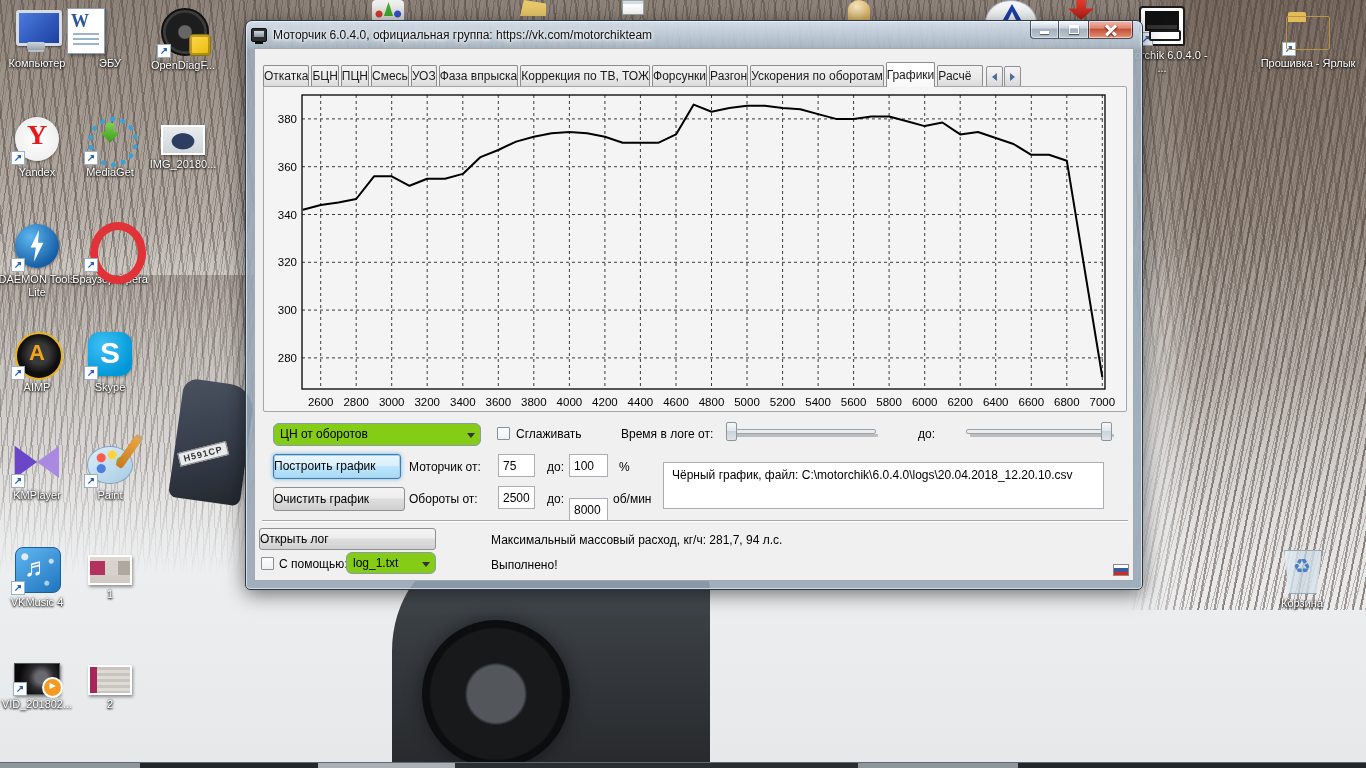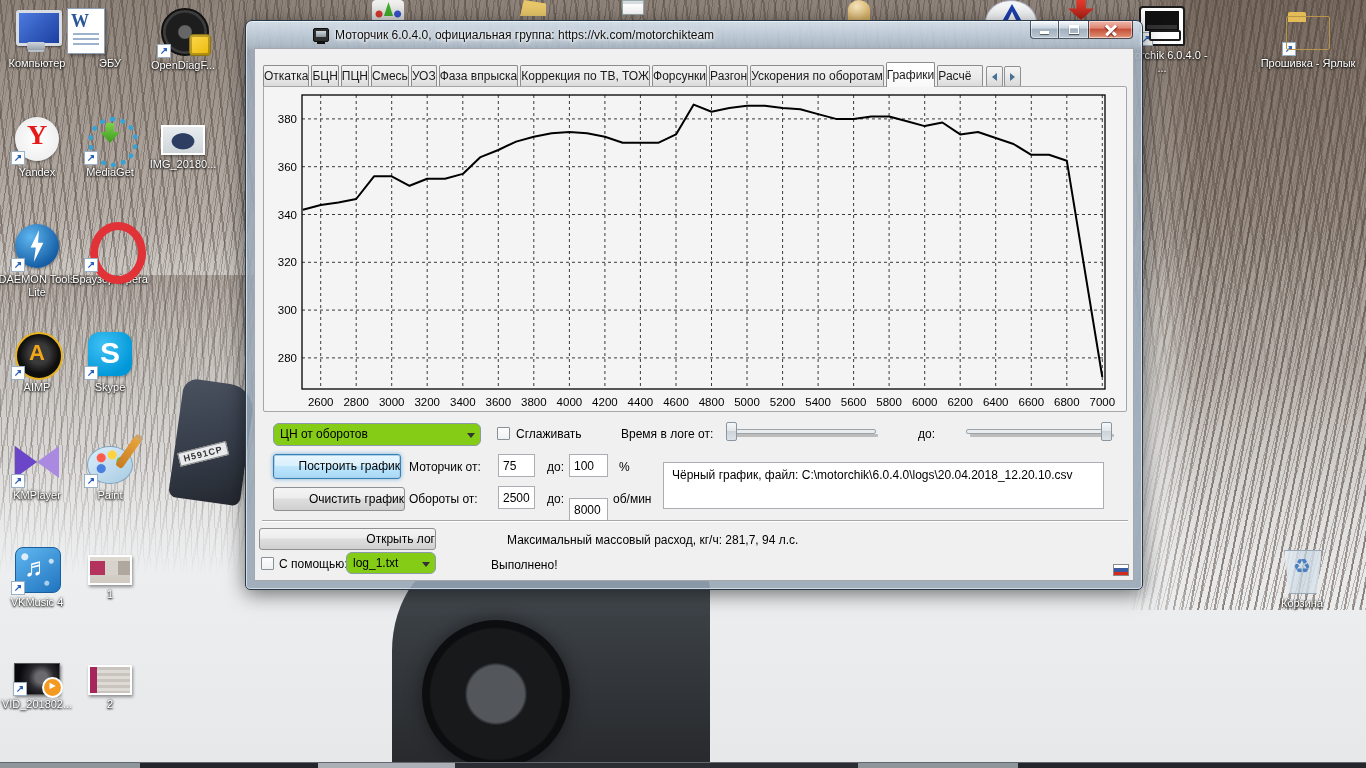--- a/index.html
+++ b/index.html
@@ -134,21 +134,21 @@
   .pk-lada { width:52px; height:22px; border-radius:26px 26px 0 0/22px 22px 0 0; background:#f4f6f8; border:1px solid #aab; border-bottom:none; }
   .pk-lada::before { content:""; position:absolute; left:11px; top:3px; width:30px; height:19px; background:#1d3fae;
      clip-path:polygon(50% 0,14% 100%,32% 100%,50% 40%,68% 100%,86% 100%); }
   .pk-red-arrow { width:26px; height:20px; background:linear-gradient(#e33b2e,#b01f14); clip-path:polygon(32% 0,68% 0,68% 42%,100% 42%,50% 100%,0 42%,32% 42%); }
 
   
   .win { position:absolute; left:245px; top:20px; width:898px; height:570px; z-index:10;
     border-radius:7px 7px 5px 5px; border:1px solid #26384a;
     background:linear-gradient(180deg, rgba(214,226,238,.95), rgba(178,194,209,.88) 24px, rgba(158,174,190,.85) 30px, rgba(148,164,180,.85));
     box-shadow:0 4px 20px rgba(0,0,0,.55), inset 0 0 0 1px rgba(255,255,255,.55); }
-  .titlebar { position:absolute; left:0; top:0; right:0; height:27px; display:flex; align-items:center; padding-left:19px;margin-left:48px; }
+  .titlebar { position:absolute; left:0; top:0; right:0; height:27px; display:flex; align-items:center; padding-left:5px; }
   .app-icon { width:16px; height:14px; background:#2e2e2e; border:1px solid #101010; border-radius:2px; position:relative; flex:0 0 auto; }
   .app-icon::before { content:""; position:absolute; left:2px; top:2px; width:10px; height:6px; background:linear-gradient(#cfd8df,#8a949c); }
   .app-icon::after { content:""; position:absolute; left:3px; bottom:-3px; width:8px; height:2px; background:#101010; }
   .title-text { margin-left:6px; font-size:12px; color:#0c0c0c;
      text-shadow:0 0 4px rgba(255,255,255,.95), 0 0 9px rgba(255,255,255,.85), 0 1px 3px rgba(255,255,255,.9); white-space:nowrap; }
   .capbtns { position:absolute; right:9px; top:0; display:flex; }
   .capbtn { width:29px; height:18px; border:1px solid rgba(24,38,54,.75); border-top:none; display:flex; align-items:center; justify-content:center;
      background:linear-gradient(180deg, rgba(255,255,255,.85), rgba(205,216,226,.5) 40%, rgba(130,146,162,.5) 50%, rgba(190,202,213,.6));
      box-shadow:inset 0 0 0 1px rgba(255,255,255,.45); }
   .capbtn.min { border-radius:0 0 0 4px; }
@@ -182,21 +182,21 @@
   .grid { stroke:#3a3a3a; stroke-width:1; stroke-dasharray:3 3; }
   .xt,.yt { font-family:"Liberation Sans",sans-serif; font-size:11.5px; fill:#000; }
   .xt { text-anchor:middle; } .yt { text-anchor:end; }
 
   
   .lbl { position:absolute; font-size:12px; color:#000; white-space:nowrap; }
   .combo { position:absolute; background:#84cc16; border:1px solid #8a9aa8; border-radius:6px; font-size:12px; }
   .combo .ctext { position:absolute; left:6px; top:3px; white-space:nowrap; }
   .combo .carrow { position:absolute; right:5px; top:9px; width:0; height:0; border-left:4px solid transparent; border-right:4px solid transparent; border-top:5px solid #333; }
   .cb { position:absolute; width:13px; height:13px; background:linear-gradient(180deg,#fdfdfd,#eef1f3); border:1px solid #8a9097; border-radius:1px; }
-  .btn { position:absolute; border:1px solid #8e9094; border-radius:3px; font-size:12px; color:#000; text-align:right;
+  .btn { position:absolute; border:1px solid #8e9094; border-radius:3px; font-size:12px; color:#000; text-align:left;
      background:linear-gradient(180deg,#f4f4f4,#ededed 45%,#dedede 50%,#d0d0d0); }
   .btn.primary { border-color:#3c7fb1; box-shadow:0 0 0 1px #a9d0ea inset, 0 0 4px #74b2e2;
      background:linear-gradient(180deg,#eaf6fd,#d9f0fc 45%,#bee6fd 50%,#a7d9f5); }
   .tin { position:absolute; border:1px solid #abadb3; background:#fff; font-size:12px; padding:8px 4px; font-family:"Liberation Sans",sans-serif; }
   .slider { position:absolute; height:20px; }
   .slider .track { position:absolute; left:0; right:0; top:7px; height:5px; background:#e9ecee; border:1px solid #9da3a8; border-radius:2px;
      box-shadow:3px 4px 0 -1px rgba(145,145,145,.55); }
   .slider .thumb { position:absolute; top:0; width:11px; height:19px; border:1px solid #8a959e; border-radius:2px;
      background:linear-gradient(180deg,#f6f8fa,#e2e7eb 45%,#ccd4da 50%,#dde3e8); }
   .infobox { position:absolute; background:#fff; border:1px solid #abadb3; font-size:12px; padding:5px 8px; color:#000; }
@@ -466,21 +466,21 @@
     <input class="tin" style="left: 244px; top: 438px; width: 37px; height: 23px;" value="2500">
     <div class="lbl" style="left:293px;top:444px;">до:</div>
     <input class="tin" style="left: 315px; top: 438px; width: 39px; height: 23px; margin-top: 12px;" value="8000">
     <div class="lbl" style="left:359px;top:444px;">об/мин</div>
 
     <div class="infobox" style="left:409px;top:414px;width:441px;height:47px;">Чёрный график, файл: C:\motorchik\6.0.4.0\logs\20.04.2018_12.20.10.csv</div>
 
     <div class="etched" style="left:8px;top:472px;width:866px;"></div>
 
     <div class="btn" style="left:5px;top:480px;width:177px;height:22px;line-height:20px;">Открыть лог</div>
-    <div class="lbl" style="left:253px;top:485px;">Максимальный массовый расход, кг/ч: 281,7, 94 л.с.</div>
+    <div class="lbl" style="left:237px;top:485px;">Максимальный массовый расход, кг/ч: 281,7, 94 л.с.</div>
     <div class="cb" style="left:7px;top:509px;"></div>
     <div class="lbl" style="left:25px;top:509px;">С помощью:</div>
     <div class="combo" style="left:92px;top:504px;width:90px;height:22px;">
       <span class="ctext">log_1.txt</span>
       <span class="carrow"></span>
     </div>
     <div class="lbl" style="left:237px;top:510px;">Выполнено!</div>
     <div class="flag" style="left:859px;top:516px;"></div>
   </div>
 </div>

